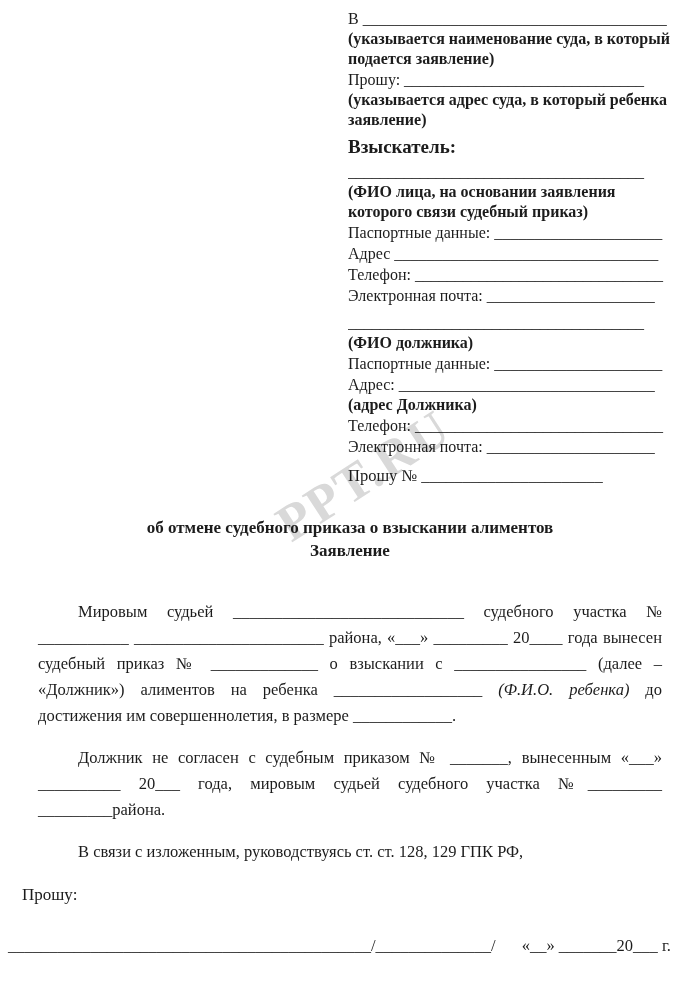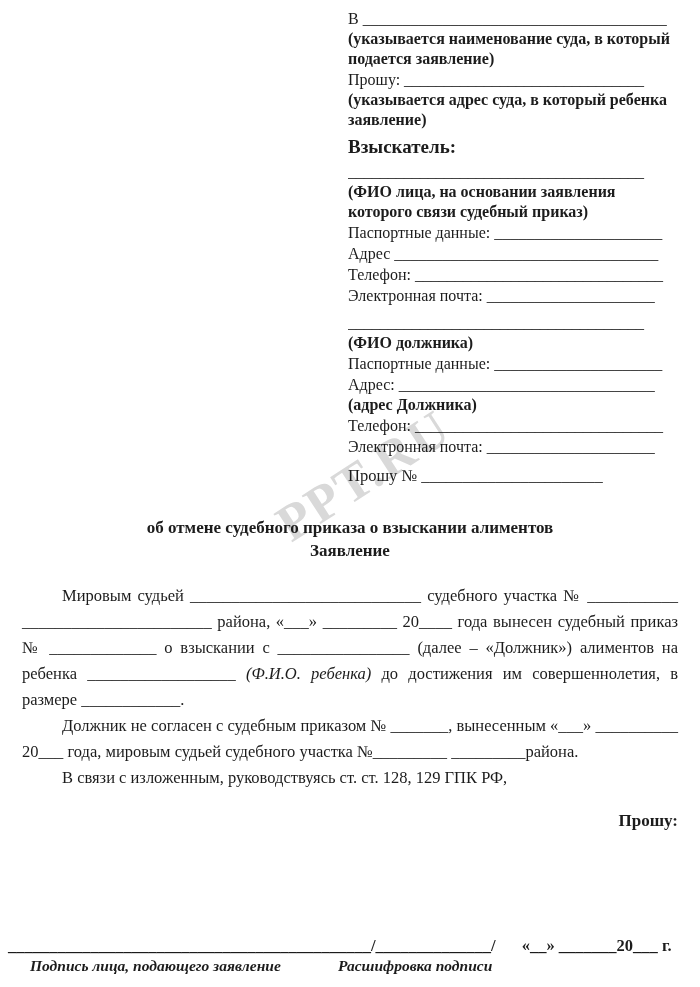--- a/index.html
+++ b/index.html
@@ -23,25 +23,25 @@
     position:absolute;left:248px;top:420px;width:230px;height:110px;
     display:flex;align-items:center;justify-content:center;
     transform:rotate(-33deg);
     font-size:52px;font-weight:bold;letter-spacing:2px;
     pointer-events:none;user-select:none;
   }
   
   .doc-title{position:absolute;left:0;top:516px;width:100%;text-align:center;font-weight:bold;font-size:17px;line-height:23px;}
   
   .body{position:absolute;left:22px;top:583px;width:656px;font-size:16.5px;line-height:26px;}
-  .body p{margin:0;text-align:justify;text-indent:40px;}
-  .req-heading{text-align:right;font-weight:bold;font-size:17px;margin:17px 0 19px 0;}
+  .body p{margin:16px;text-align:justify;text-indent:40px;}
+  .req-heading{text-align:left;font-weight:normal;font-size:17px;margin:17px 0 19px 0;}
   .it{font-style:italic;}
   
-  .footer{position:absolute;left:8px;top:936px;width:682px;font-size:16.5px;font-weight:bold;}
+  .footer{position:absolute;left:8px;top:936px;width:682px;font-size:16.5px;}
   .sig-row{white-space:nowrap;}
   .sig-row .gap1{display:inline-block;width:26px;}
   .labels{position:relative;height:22px;font-style:italic;font-size:15.5px;margin-top:1px;}
   .lbl-sign{position:absolute;left:22px;top:0;}
   .lbl-transcript{position:absolute;left:330px;top:0;}
 </style>
 </head>
 <body>
 
 <div class="page">
@@ -86,19 +86,15 @@
     <p><span>Мировым судьей ____________________________ судебного участка № ___________ _______________________ района, «___» _________ 20____ года вынесен судебный приказ № _____________ о взыскании с ________________ (далее – «Должник») алиментов на ребенка __________________ </span><span class="it">(Ф.И.О. ребенка)</span><span> до достижения им совершеннолетия, в размере ____________.</span></p>
     <p>Должник не согласен с судебным приказом № _______, вынесенным «___» __________ 20___ года, мировым судьей судебного участка №_________ _________района.</p>
     <p>В связи с изложенным, руководствуясь ст. ст. 128, 129 ГПК РФ,</p>
     <div class="req-heading">Прошу:</div>
   </div>
 
   <div class="footer">
     <div class="sig-row">
       <span>____________________________________________/</span><span>______________/</span><span class="gap1"></span><span>«__» _______20___ г.</span>
     </div>
-    <div class="labels">
-      <span class="lbl-sign">Подпись лица, подающего заявление</span>
-      <span class="lbl-transcript">Расшифровка подписи</span>
-    </div>
   </div>
 
 </div>
 
 </body></html>

